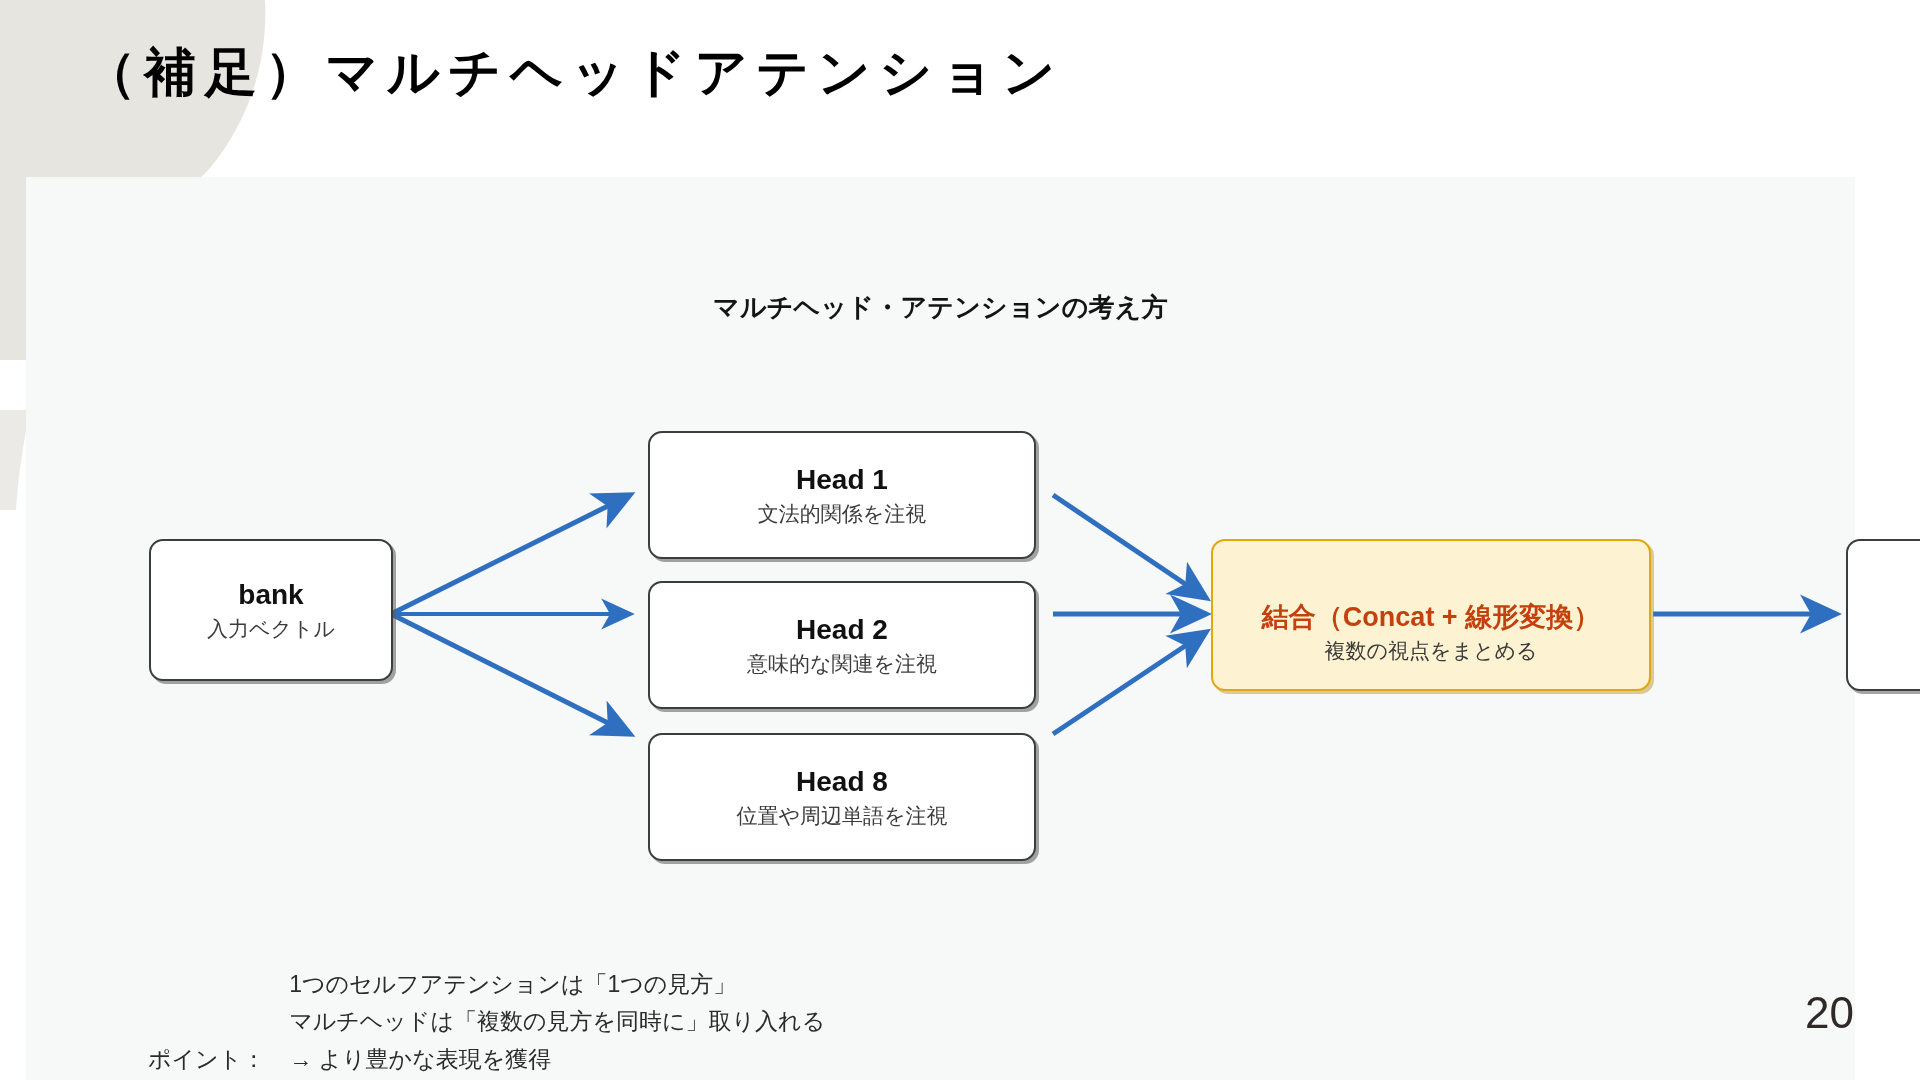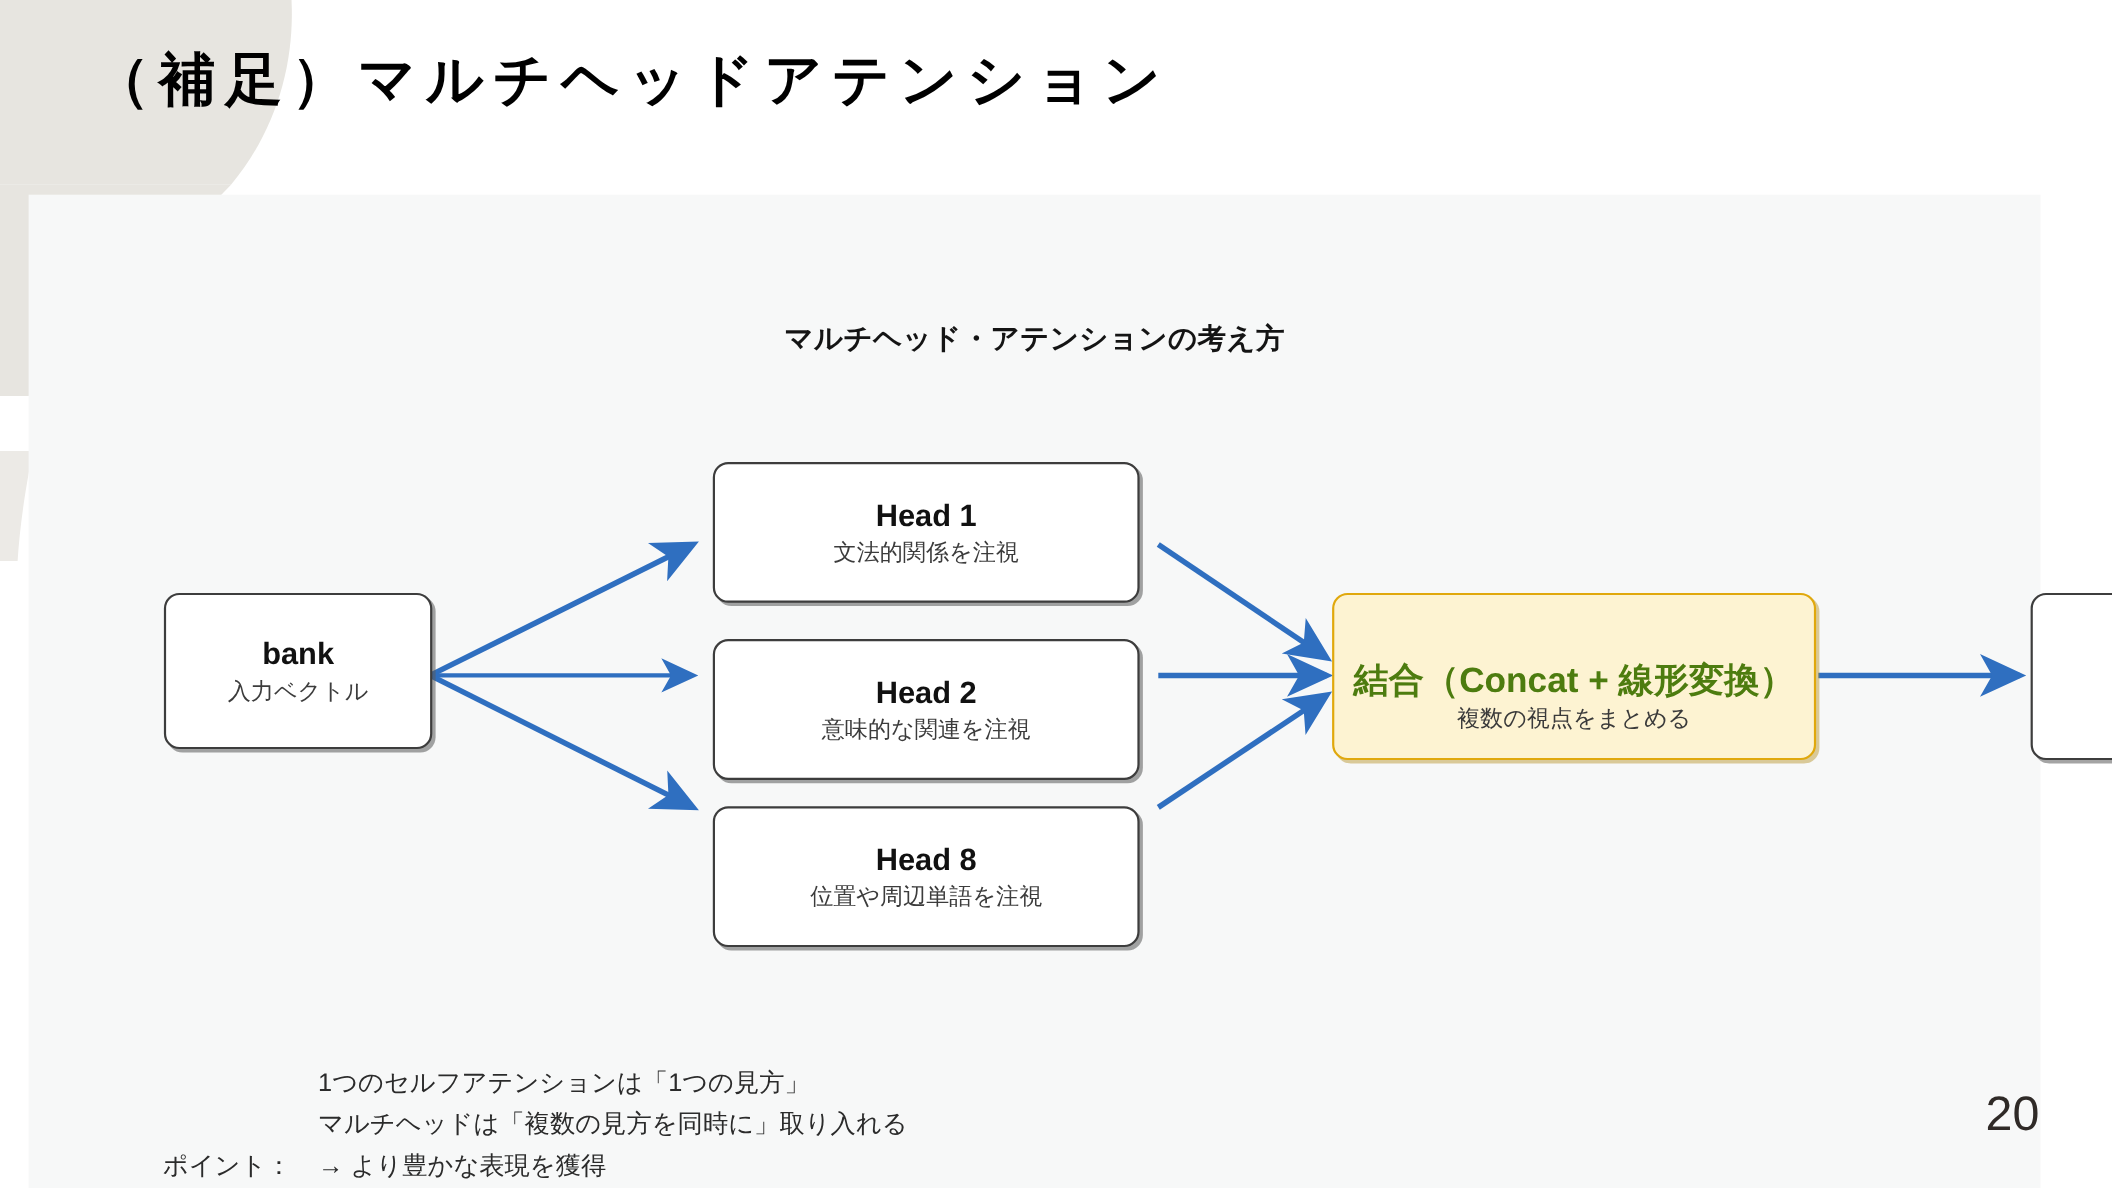--- a/index.html
+++ b/index.html
@@ -94,21 +94,21 @@
     white-space: nowrap;
   }
   .node-sub {
     margin-top: 6px;
     font-size: 21px;
     font-weight: 400;
     color: #3c3c3c;
     line-height: 1.15;
     white-space: nowrap;
   }
-  .node-box.accent .node-title { font-size: 32px; color: #4d7c0f; margin-top: 36px; }
+  .node-box.accent .node-title { font-size: 27px; color: #c2410c; margin-top: 36px; }
   .node-box.accent .node-sub { color: #3a3a3a; }
 
   
   .node-box.clipped {
     border-radius: 14px;
     overflow: hidden;
   }
 
   
   .notes {
@@ -176,21 +176,21 @@
     <line x1="1027" y1="557" x2="1180" y2="455" stroke="#2f6fc0" stroke-width="5" marker-end="url(#arrowHead)"></line>
 
     <line x1="1627" y1="437" x2="1810" y2="437" stroke="#2f6fc0" stroke-width="5" marker-end="url(#arrowHead)"></line>
   </svg>
 
   <div class="node-box plain" style="left:123px; top:362px; width:244px; height:142px;">
     <div class="node-title">bank</div>
     <div class="node-sub">入力ベクトル</div>
   </div>
 
-  <div class="node-box plain" style="left:622px; top:243px; width:388px; height:128px;">
+  <div class="node-box plain" style="left:622px; top:254px; width:388px; height:128px;">
     <div class="node-title">Head 1</div>
     <div class="node-sub">文法的関係を注視</div>
   </div>
 
   <div class="node-box plain" style="left:622px; top:404px; width:388px; height:128px;">
     <div class="node-title">Head 2</div>
     <div class="node-sub">意味的な関連を注視</div>
   </div>
 
   <div class="node-box plain" style="left:622px; top:556px; width:388px; height:128px;">

